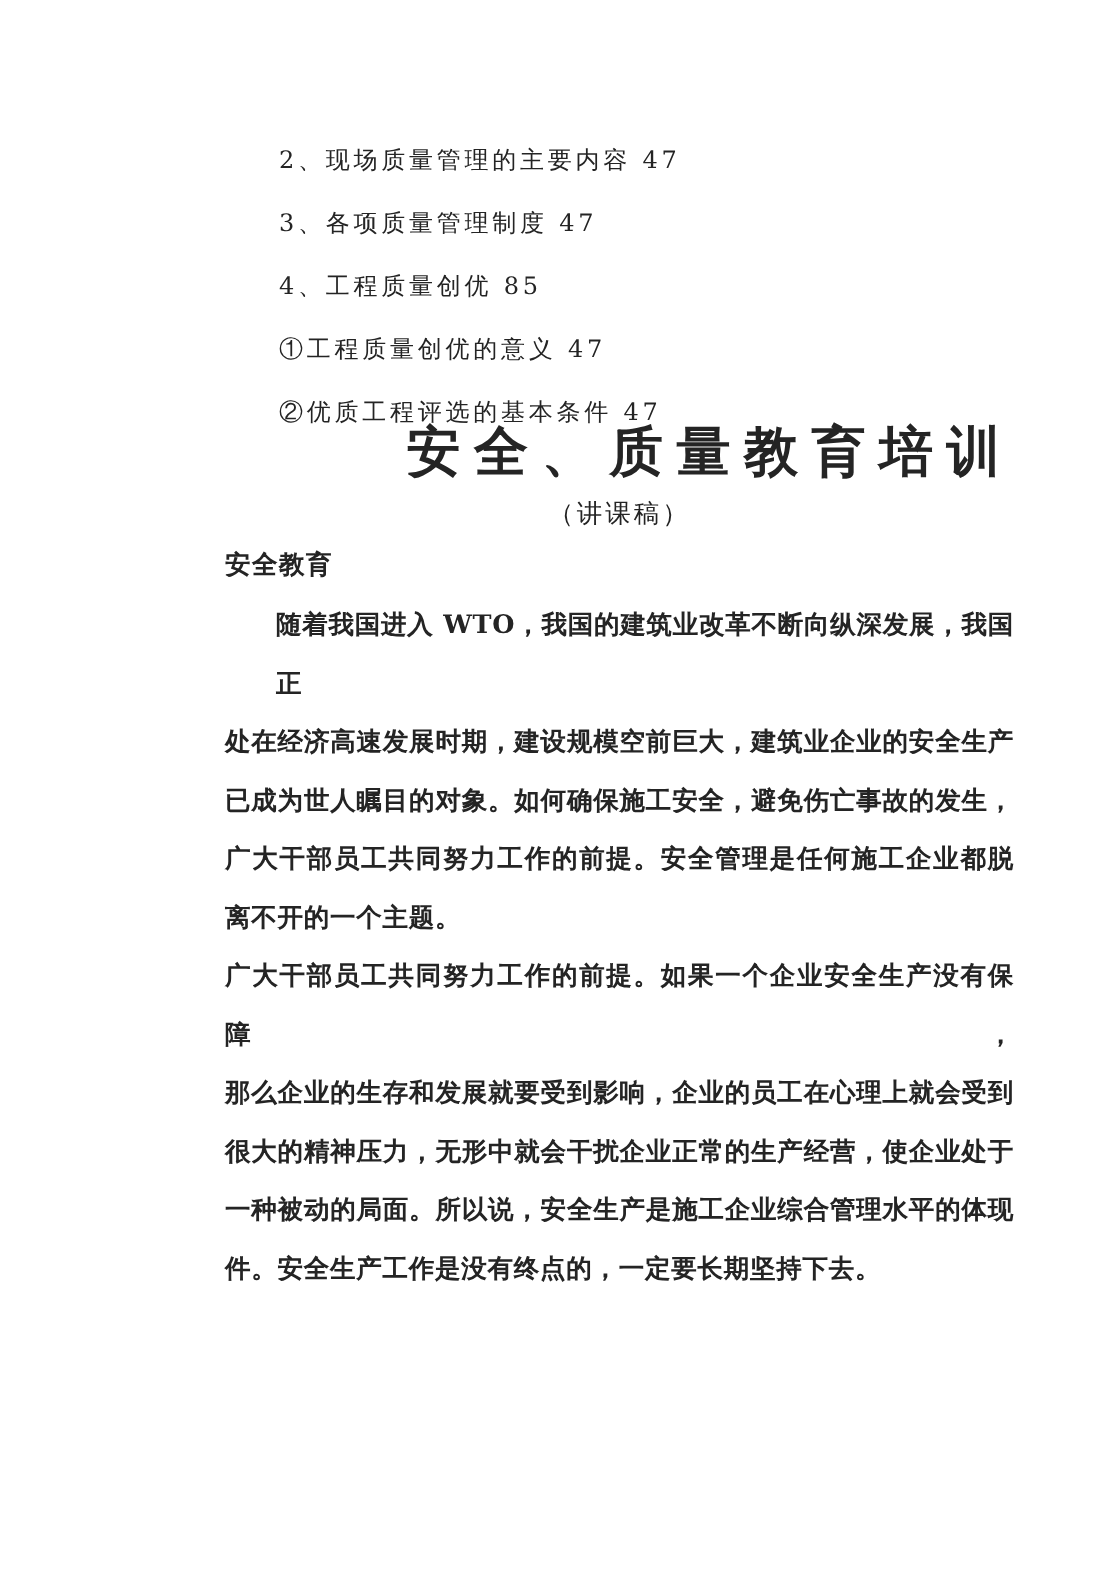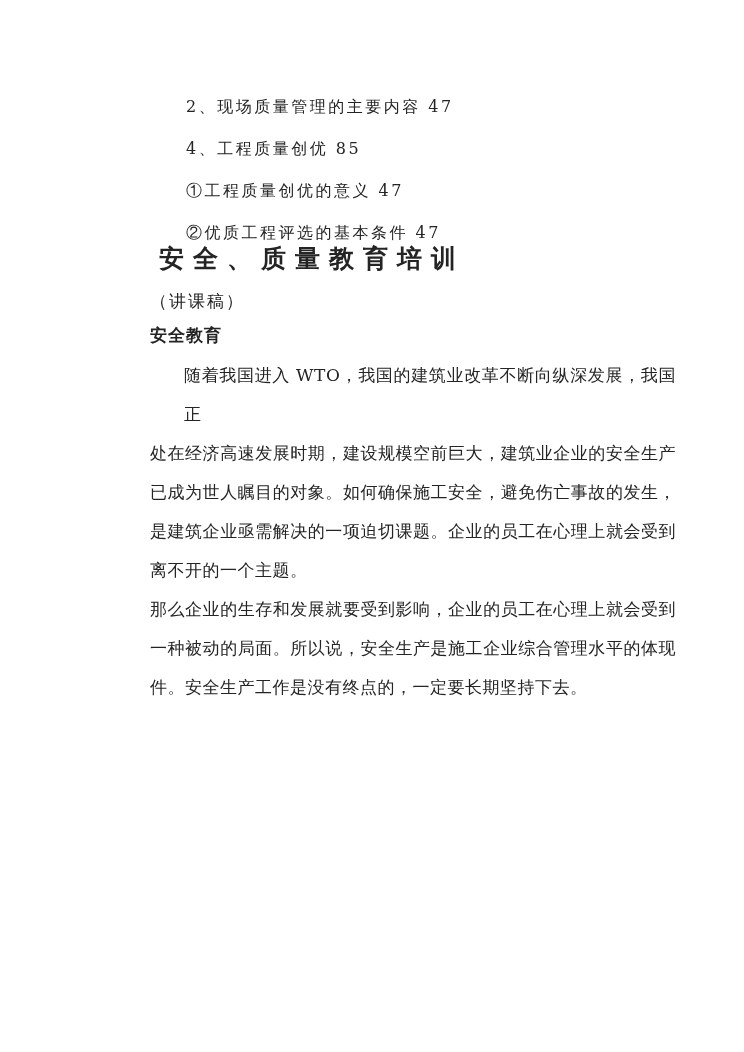--- a/index.html
+++ b/index.html
@@ -26,46 +26,48 @@
     padding-top: 86px;
     margin-left: 36px;
     font-size: 16px;
     line-height: 42px;
     letter-spacing: 2.5px;
     white-space: nowrap;
   }
   
   .doc-title {
     margin: -15px 0 0 0;
-    font-size: 25px;
+    font-size: 36px;
     font-weight: bold;
     line-height: 40px;
-    text-align: left;
+    text-align: right;
     letter-spacing: 9px;
     text-indent: 9px; 
     white-space: nowrap;
   }
   .doc-subtitle {
     margin-top: 9px;
     font-size: 17px;
     line-height: 26px;
+    text-align: center;
     letter-spacing: 2px;
   }
   .section-heading {
     margin-top: 6px;
     font-size: 17px;
     line-height: 30px;
     letter-spacing: 1px;
     font-weight: bold;
   }
   
   .body-text {
     margin-top: 6px;
     font-size: 17px;
     line-height: 39px;
+    font-weight: bold;
   }
   .text-line {
     width: 526px;
     box-sizing: border-box;
     text-align: justify;
     text-align-last: justify;
     letter-spacing: 0.5px;
   }
   .text-line.para-end {
     text-align-last: left;
@@ -75,36 +77,39 @@
   }
 </style>
 </head>
 <body>
 
 <div class="page">
   <div class="content">
 
     <div class="toc" id="toc">
         <div class="toc-item">2、现场质量管理的主要内容 47</div>
+        <div class="toc-item">3、各项质量管理制度 47</div>
         <div class="toc-item">4、工程质量创优 85</div>
         <div class="toc-item">①工程质量创优的意义 47</div>
         <div class="toc-item">②优质工程评选的基本条件 47</div>
       </div>
 
     <h1 class="doc-title">安全、质量教育培训</h1>
 
     <div class="doc-subtitle">（讲课稿）</div>
 
     <div class="section-heading">安全教育</div>
 
     <div class="body-text" id="body-text">
         <div class="text-line indent">随着我国进入 WTO，我国的建筑业改革不断向纵深发展，我国正</div>
         <div class="text-line">处在经济高速发展时期，建设规模空前巨大，建筑业企业的安全生产</div>
         <div class="text-line">已成为世人瞩目的对象。如何确保施工安全，避免伤亡事故的发生，</div>
-        <div class="text-line">是建筑企业亟需解决的一项迫切课题。企业的员工在心理上就会受到</div>
+        <div class="text-line">广大干部员工共同努力工作的前提。安全管理是任何施工企业都脱</div>
         <div class="text-line para-end">离不开的一个主题。</div>
+        <div class="text-line">广大干部员工共同努力工作的前提。如果一个企业安全生产没有保障，</div>
         <div class="text-line">那么企业的生存和发展就要受到影响，企业的员工在心理上就会受到</div>
+        <div class="text-line">很大的精神压力，无形中就会干扰企业正常的生产经营，使企业处于</div>
         <div class="text-line">一种被动的局面。所以说，安全生产是施工企业综合管理水平的体现</div>
         <div class="text-line para-end">件。安全生产工作是没有终点的，一定要长期坚持下去。</div>
       </div>
 
   </div>
 </div>
 
 </body></html>

